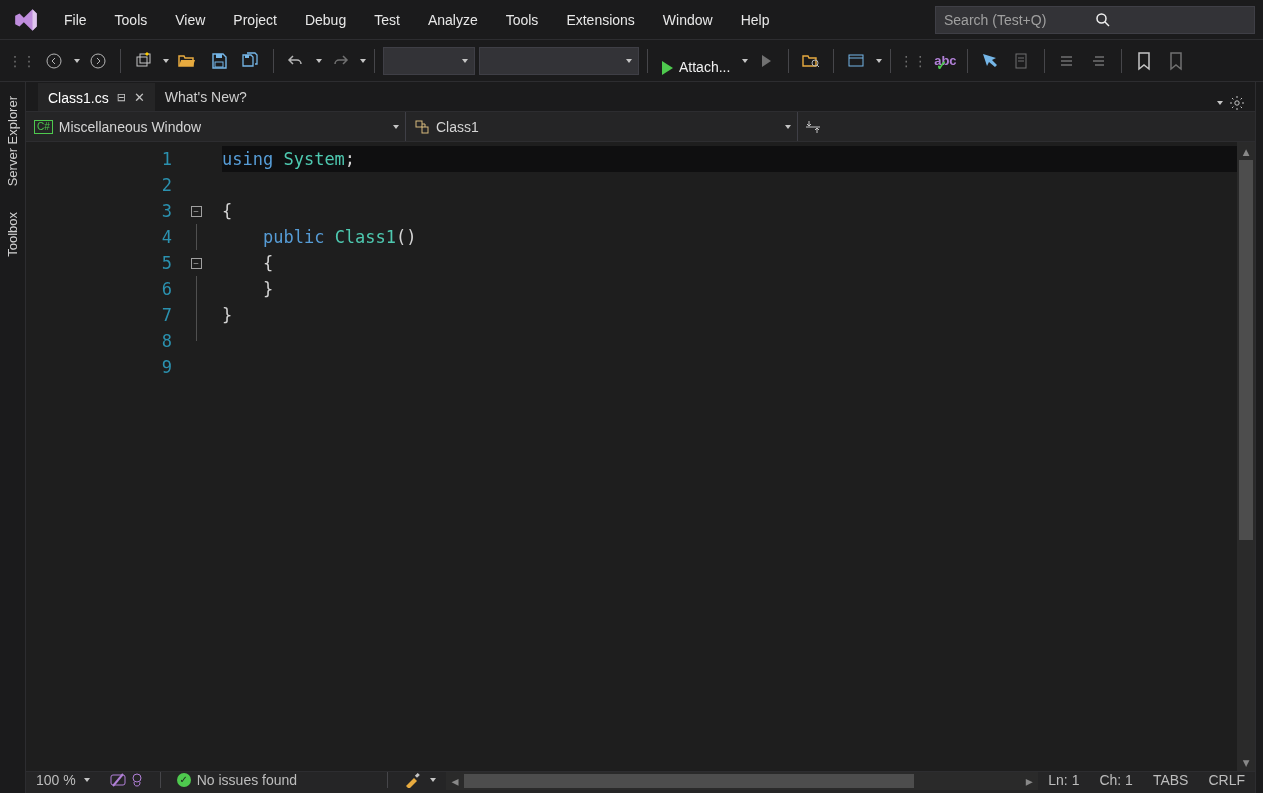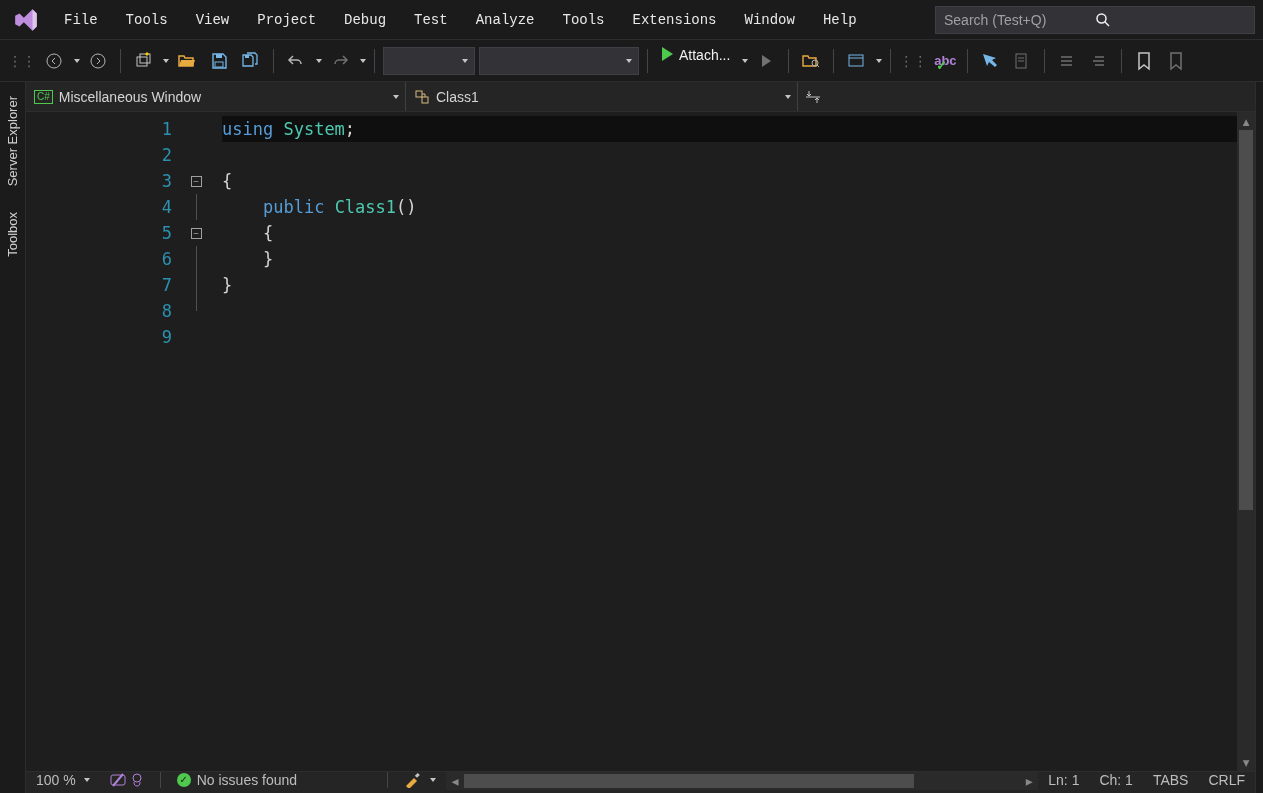--- a/index.html
+++ b/index.html
@@ -12,21 +12,21 @@
   
   .menubar {
     height:40px; background:#1b1b1c;
     display:flex; align-items:center; padding:0 8px;
     border-bottom:1px solid #2d2d30;
   }
   .vs-logo {
     width:28px; height:28px; margin:0 12px 0 4px;
     display:flex; align-items:center; justify-content:center;
   }
-  .menu-items { display:flex; gap:4px;font-family:Liberation Mono, monospace; }
+  .menu-items { display:flex; gap:4px; }
   .menu-item {
     padding:4px 12px; color:#e8e8e8; cursor:pointer;
   }
   .search-box {
     margin-left:auto; width:320px; height:28px;
     background:#333337; border:1px solid #3f3f46;
     display:flex; align-items:center; padding:0 8px;
     color:#a0a0a0;
   }
   .search-box span { flex:1; }
@@ -53,21 +53,21 @@
     height:28px; background:#333337; border:1px solid #3f3f46;
     display:flex; align-items:center; padding:0 20px 0 8px;
     min-width:90px; position:relative; cursor:pointer;
   }
   .tb-combo .arr {
     position:absolute; right:6px; top:11px;
     width:0;height:0;border-left:3px solid transparent;
     border-right:3px solid transparent;border-top:4px solid #c5c5c5;
   }
   .attach-btn {
-    display:flex; align-items:flex-start; gap:6px; height:28px;
+    display:flex; align-items:flex-end; gap:6px; height:28px;
     padding:0 6px; cursor:pointer;
   }
   .play-icon {
     width:0;height:0;border-top:7px solid transparent;
     border-bottom:7px solid transparent;border-left:11px solid #4ec94e;
   }
   .play-outline {
     width:0;height:0;border-top:6px solid transparent;
     border-bottom:6px solid transparent;border-left:9px solid #717171;
   }
@@ -380,20 +380,39 @@
 </div>
 
 <div class="main">
   <div class="side-tabs" id="side-tabs">
       <div class="side-tab">Server Explorer</div>
       <div class="side-tab">Toolbox</div>
     </div>
 
   <div class="editor-area">
 
+    <div class="doc-tabs">
+      <div class="doc-tab active">
+        <span>Class1.cs</span>
+        <span class="pin">⊟</span>
+        <span class="close">✕</span>
+      </div>
+      <div class="doc-tab">
+        <span>What's New?</span>
+      </div>
+      <div class="tab-tools">
+        <span class="tb-dropdown-arrow"></span>
+        <span style="cursor:pointer">
+          <svg width="16" height="16" viewBox="0 0 16 16">
+              <circle cx="8" cy="8" r="2.2" stroke="#c5c5c5" fill="none"></circle>
+              <path d="M8 1v2M8 13v2M1 8h2M13 8h2M3 3l1.4 1.4M11.6 11.6L13 13M13 3l-1.4 1.4M4.4 11.6L3 13" stroke="#c5c5c5"></path>
+            </svg>
+        </span>
+      </div>
+    </div>
 
     <div class="navbar">
       <div class="nav-combo" style="width:380px">
         <span class="nav-icon-cs">C#</span>
         <span>Miscellaneous Window</span>
         <span class="arr"></span>
       </div>
       <div class="nav-combo" style="width:392px">
         <span class="nav-icon-class">
           <svg width="16" height="16" viewBox="0 0 16 16">

